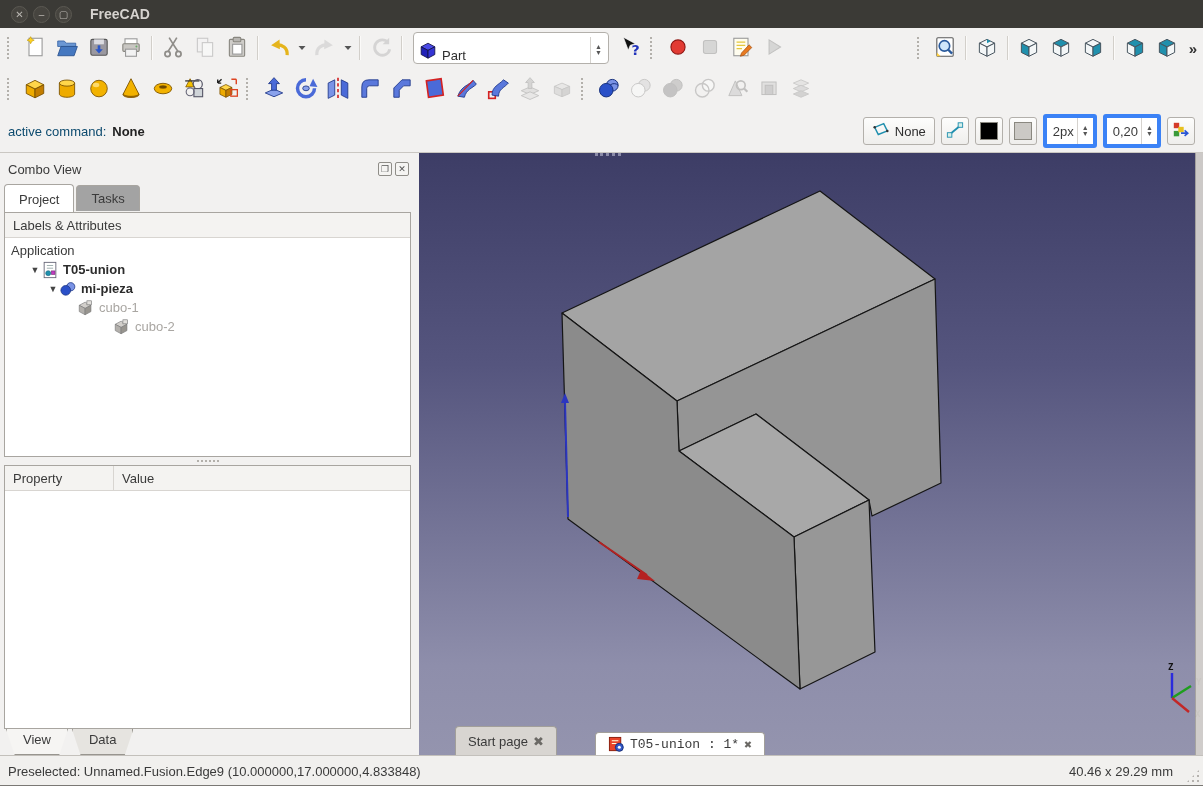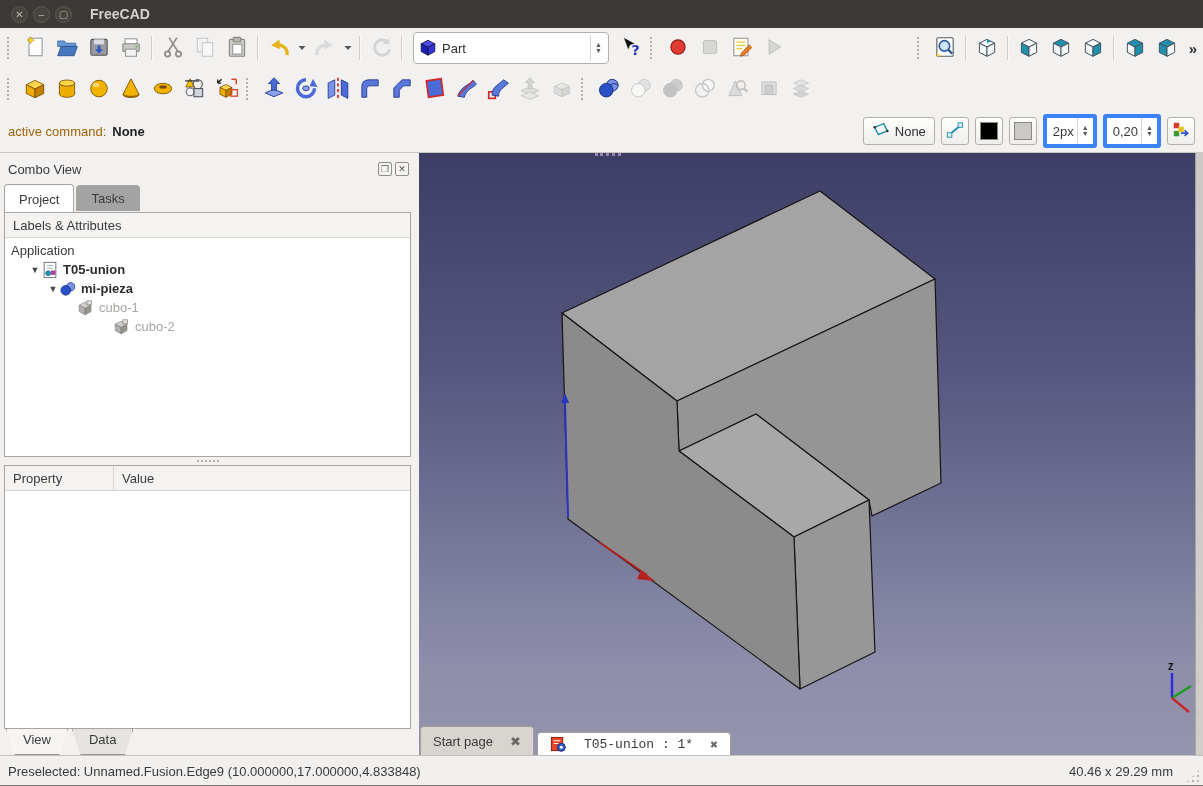--- a/index.html
+++ b/index.html
@@ -16,28 +16,28 @@
   #toolbar1{top:28px;height:40px;}
   #toolbar2{top:68px;height:42px;}
   .tbtn{width:32px;height:32px;display:flex;align-items:center;justify-content:center;border-radius:3px;flex:0 0 auto;}
   .tbtn.dis{opacity:.45;filter:grayscale(85%);}
   .tb-sep{width:1px;height:24px;background:#d2cfca;border-right:1px solid #fbfaf9;margin:0 4px;flex:0 0 auto;}
   .tb-handle{width:4px;height:22px;border-left:2px dotted #b3b0ab;margin:0 6px 0 3px;flex:0 0 auto;}
   .dd{width:14px;height:32px;display:flex;align-items:center;justify-content:center;flex:0 0 auto;}
   .flexspacer{flex:1 1 auto;}
   .overflow{font-size:15px;font-weight:bold;color:#333;margin:0 6px;flex:0 0 auto;}
   
-  #wb-combo{display:flex;align-items:center;height:30px;width:188px;background:#fff;border:1px solid #b3b0ab;
+  #wb-combo{display:flex;align-items:flex-end;height:30px;width:188px;background:#fff;border:1px solid #b3b0ab;
             border-radius:4px;margin:0 6px;padding:0 2px 0 4px;flex:0 0 auto;}
   #wb-combo .lbl{flex:1;margin-left:4px;color:#2e2e2e;}
   .spinarrows{display:flex;flex-direction:column;align-items:center;border-left:1px solid #d5d2ce;padding:0 4px;height:26px;justify-content:center;color:#555;}
   .spinarrows span{font-size:7px;line-height:6px;}
   
   #cmdrow{position:absolute;left:0;top:110px;width:100%;height:42px;background:#f2f1f0;display:flex;align-items:center;padding:0 8px;box-sizing:border-box;}
-  #cmd-label{color:#a16207;}
+  #cmd-label{color:#0c4a6e;}
   #cmd-value{font-weight:bold;margin-left:6px;color:#222;}
   #tray{margin-left:auto;display:flex;align-items:center;gap:6px;}
   .tray-btn{height:26px;border:1px solid #b3b0ab;border-radius:3px;background:linear-gradient(#fdfdfc,#efeeec);
             display:flex;align-items:center;justify-content:center;padding:0 8px;gap:5px;color:#2e2e2e;}
   .tray-sq{width:26px;padding:0;}
   .swatch{width:16px;height:16px;border:1px solid #8a8880;}
   .trayspin{height:26px;background:#fff;border:4px solid #3b82f6;border-radius:3px;display:flex;align-items:center;overflow:hidden;}
   .trayspin .val{padding:0 3px 0 6px;white-space:nowrap;}
   
   #main{position:absolute;left:0;top:152px;width:1203px;height:603px;background:#f2f1f0;border-top:1px solid #cac7c2;box-sizing:border-box;}
@@ -70,22 +70,22 @@
           clip-path:polygon(0 0,100% 0,86% 100%,14% 100%);color:#3a3a3a;}
   .bt-tab.active{background:#f6f5f3;}
   
   #viewport{position:absolute;left:419px;top:0;width:784px;height:603px;
             background:linear-gradient(#3d3d66,#55557e 35%,#8e8eab 85%,#9494ae);}
   #vp-svg{position:absolute;left:0;top:0;}
   #vp-tophandle{position:absolute;left:176px;top:0;width:26px;height:5px;border-top:3px dotted #8a8aa8;}
   #vp-rightstrip{position:absolute;right:0;top:0;width:7px;height:100%;background:#d4d1cd;border-left:1px solid #a8a5a0;opacity:.95;}
   
   #doc-tabs{position:absolute;left:1px;bottom:0;height:32px;display:flex;align-items:flex-end;}
-  .doc-tab{display:flex;align-items:center;gap:17px;height:30px;padding:0 12px;border:1px solid #a29f9a;border-bottom:none;
-           border-radius:4px 4px 0 0;background:#d8d5d1;color:#3a3a3a;margin-right:3px;box-sizing:border-box;}
+  .doc-tab{display:flex;align-items:center;gap:5px;height:30px;padding:0 12px;border:1px solid #a29f9a;border-bottom:none;
+           border-radius:4px 4px 0 0;background:#d8d5d1;color:#3a3a3a;margin-right:3px;box-sizing:border-box;margin-left:35px;}
   .doc-tab.active{background:#fff;height:24px;font-family:Liberation Mono, monospace;}
   .tab-close{font-size:13px;color:#6b6965;font-weight:bold;}
   
   #statusbar{position:absolute;left:0;top:755px;width:100%;height:31px;background:#f1f0ee;border-top:1px solid #c3c0bb;
              display:flex;align-items:center;padding:0 8px;box-sizing:border-box;}
   #status-right{margin-left:auto;margin-right:22px;color:#3a3a3a;}
   #resize-grip{position:absolute;right:3px;bottom:3px;width:14px;height:14px;
     background:radial-gradient(circle at 2px 2px,#b5b2ae 1.2px,transparent 1.5px) 0 0/5px 5px;
     clip-path:polygon(100% 0,100% 100%,0 100%);}
 </style>

